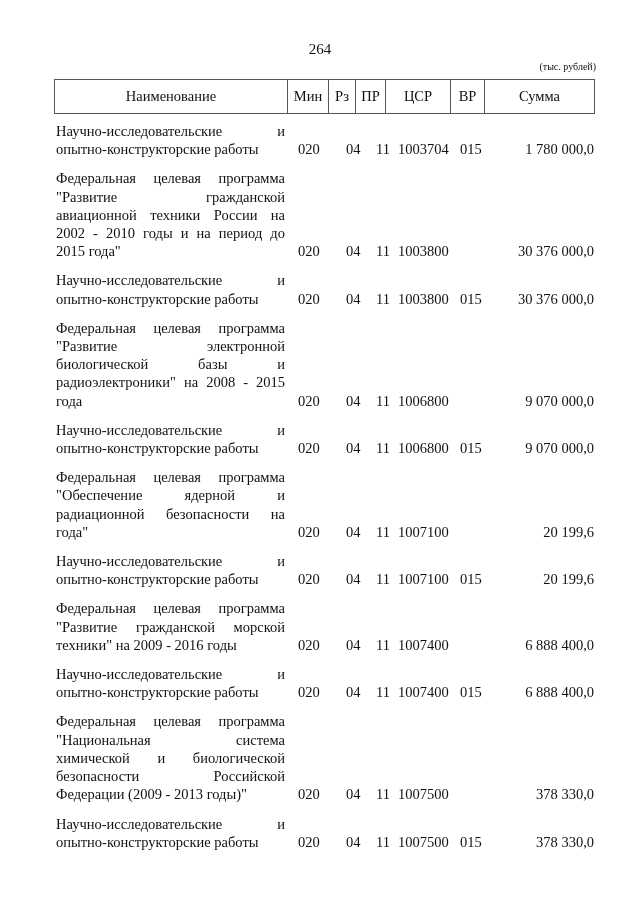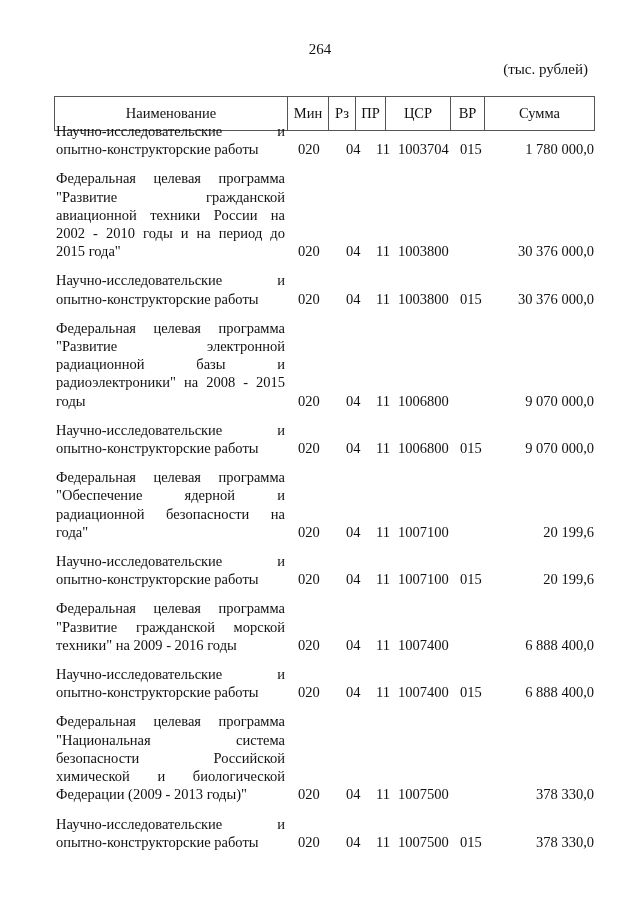--- a/index.html
+++ b/index.html
@@ -1,20 +1,20 @@
 <!DOCTYPE html>
 <html><head>
 <meta charset="utf-8">
 <style>
   html, body { margin: 0; padding: 0; background: #ffffff; }
   body { width: 640px; height: 905px; position: relative; overflow: hidden;
          font-family: "Liberation Serif", "DejaVu Serif", serif; color: #111; }
   .page-num { position: absolute; top: 33px; left: 0; width: 640px; text-align: center; font-size: 15px; margin-top: 8px; }
-  .units { position: absolute; top: 61px; right: 52px; font-size: 15px; }
-  table.hdr { position: absolute; top: 96px; left: 54px; width: 540px; border-collapse: collapse; table-layout: fixed; border-radius: 10px; }
+  .units { position: absolute; top: 61px; right: 44px; font-size: 10px; }
+  table.hdr { position: absolute; top: 79px; left: 54px; width: 540px; border-collapse: collapse; table-layout: fixed; border-radius: 10px; }
   table.hdr th { border: 1.3px solid #555; height: 33px; font-weight: normal; font-size: 14.5px; text-align: center; padding: 0; }
   .rows { position: absolute; top: 122px; left: 56px; width: 538px; }
   .row { display: flex; align-items: flex-end; margin-bottom: 11px; font-size: 14.5px; line-height: 18.2px; }
   .name { width: 229px; text-align: justify; text-align-last: left; }
   .name .ln { display: block; text-align: justify; text-align-last: justify; }
   .name .ln.last { text-align-last: left; }
   .c { white-space: nowrap; }
   .min { width: 32px; margin-left: 13px; }
   .rz  { width: 30px; margin-left: 16px; }
   .pr  { width: 22px; }
@@ -88,23 +88,23 @@
       <div class="c rz">04</div>
       <div class="c pr">11</div>
       <div class="c csr">1003800</div>
       <div class="c vr">015</div>
       <div class="c sum">30 376 000,0</div>
     </div>
     <div class="row">
       <div class="name">
         <span class="ln">Федеральная целевая программа</span>
         <span class="ln">"Развитие электронной</span>
-        <span class="ln">радиационной базы и</span>
+        <span class="ln">биологической базы и</span>
         <span class="ln">радиоэлектроники" на 2008 - 2015</span>
-        <span class="ln last">годы</span>
+        <span class="ln last">года</span>
       </div>
       <div class="c min">020</div>
       <div class="c rz">04</div>
       <div class="c pr">11</div>
       <div class="c csr">1006800</div>
       <div class="c vr"></div>
       <div class="c sum">9 070 000,0</div>
     </div>
     <div class="row">
       <div class="name">
@@ -166,22 +166,22 @@
       <div class="c rz">04</div>
       <div class="c pr">11</div>
       <div class="c csr">1007400</div>
       <div class="c vr">015</div>
       <div class="c sum">6 888 400,0</div>
     </div>
     <div class="row">
       <div class="name">
         <span class="ln">Федеральная целевая программа</span>
         <span class="ln">"Национальная система</span>
+        <span class="ln">химической и биологической</span>
         <span class="ln">безопасности Российской</span>
-        <span class="ln">химической и биологической</span>
         <span class="ln last">Федерации (2009 - 2013 годы)"</span>
       </div>
       <div class="c min">020</div>
       <div class="c rz">04</div>
       <div class="c pr">11</div>
       <div class="c csr">1007500</div>
       <div class="c vr"></div>
       <div class="c sum">378 330,0</div>
     </div>
     <div class="row">

